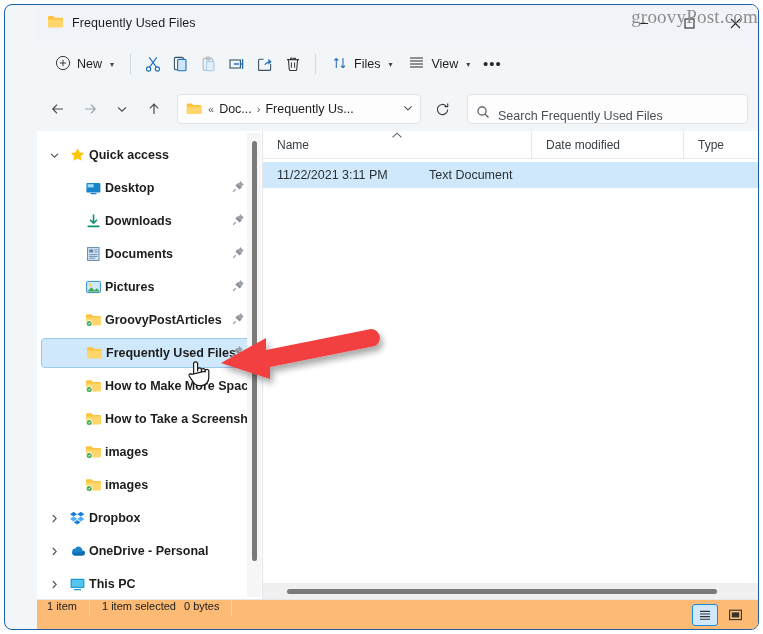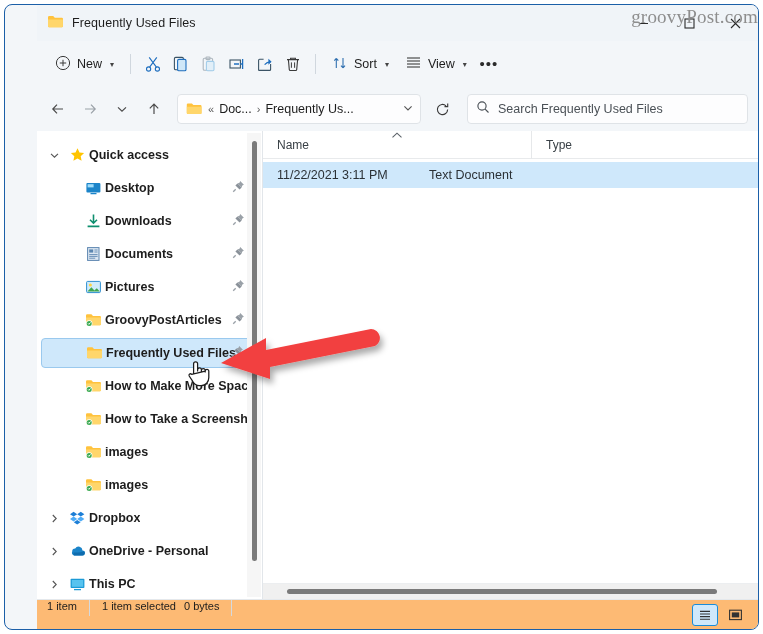--- a/index.html
+++ b/index.html
@@ -134,21 +134,21 @@
     color: #3a3a3a;
   }
   #searchbox {
     flex: 1 1 auto;
     height: 30px;
     margin-left: 8px;
     background: #fdfdfe;
     border: 1px solid #dfe3e7;
     border-radius: 4px;
     display: flex;
-    align-items: center;
+    align-items: flex-end;
     padding: 0 8px;
     gap: 8px;
   }
   #search-placeholder { font-size: 12.5px; color: #4a5056; }
 
   
   #body {
     flex: 1 1 auto;
     display: flex;
     min-height: 0;
@@ -430,21 +430,21 @@
 
     <div class="tb-sep"></div>
 
     <div class="tb-btn">
       <span>
         <svg width="16" height="16" viewBox="0 0 16 16">
           <path d="M4.3 13V3.4M4.3 3.4L2.3 5.6M4.3 3.4l2 2.2" fill="none" stroke="#2f6fb0" stroke-width="1.1"></path>
           <path d="M11 3v9.8M11 12.8l2-2.2M11 12.8l-2-2.2" fill="none" stroke="#2f6fb0" stroke-width="1.1"></path>
         </svg>
       </span>
-      <span>Sort</span>
+      <span>Files</span>
       <span class="chev">▾</span>
     </div>
 
     <div class="tb-btn">
       <span>
         <svg width="17" height="17" viewBox="0 0 17 17">
           <path d="M2 4h13M2 7h13M2 10h13M2 13h13" stroke="#2b2b2b" stroke-width="1.1"></path>
         </svg>
       </span>
       <span>View</span>
@@ -745,20 +745,23 @@
     <div id="filepane">
       <div id="col-header">
         <div class="col" id="col-name">
           <span>Name</span>
           <span id="sort-chev">
             <svg width="13" height="9" viewBox="0 0 13 9">
                 <path d="M2 6.4L6.5 2.2 11 6.4" fill="none" stroke="#5a6168" stroke-width="1.1"></path>
               </svg>
           </span>
         </div>
+        <div class="col" id="col-date">
+          <span>Date modified</span>
+        </div>
         <div class="col" id="col-type">
           <span>Type</span>
         </div>
       </div>
 
       <div id="rows">
           <div class="row selected">
             <div class="cell cell-date">11/22/2021 3:11 PM</div>
             <div class="cell cell-type">Text Document</div>
           </div>

